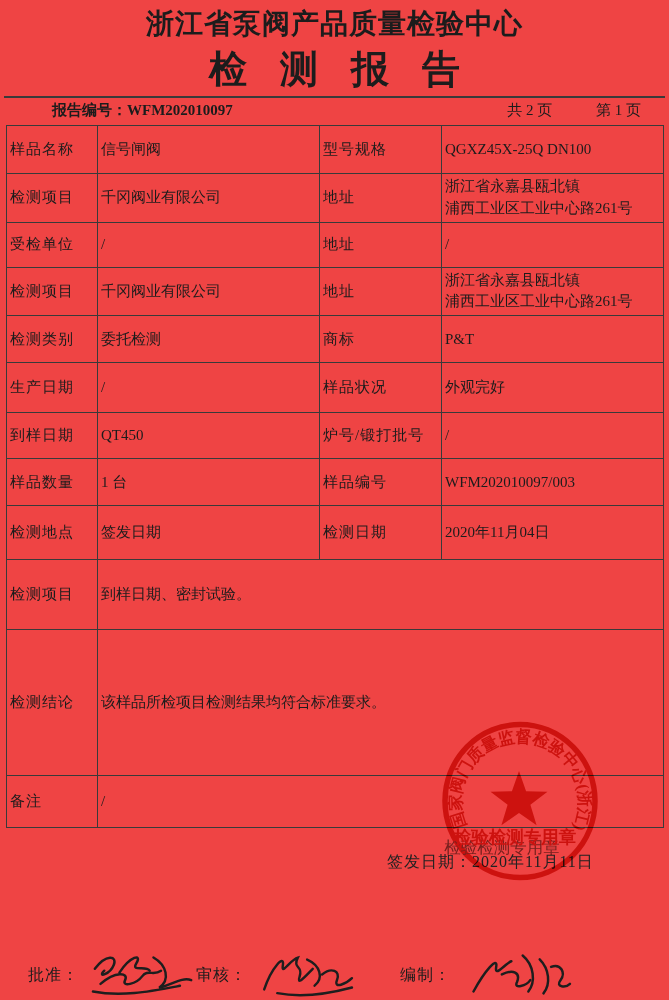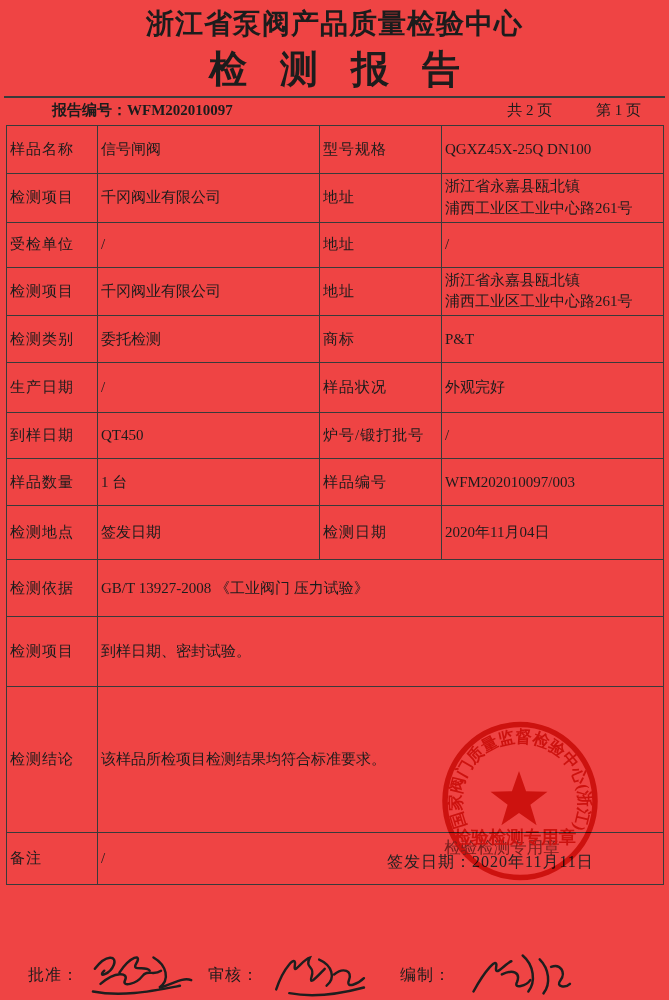--- a/index.html
+++ b/index.html
@@ -37,21 +37,21 @@
   .issue-date { position:absolute; left:387px; top:852px; font-size:16px; z-index:3;
                 letter-spacing:1px; color:#222; }
   .stamp { position:absolute; left:440px; top:720px; width:160px; height:162px;
            z-index:4; mix-blend-mode:multiply; opacity:.93; }
 
   
   .footer { position:absolute; left:0; top:938px; width:669px; height:62px; }
   .sig-group { position:absolute; top:10px; white-space:nowrap; }
   .sig-group .sig-label { font-size:16px; letter-spacing:1px; vertical-align:14px; }
   .sig-group svg { vertical-align:-6px; margin-left:2px; }
-  .g-approve { left:28px; } .g-review { left:208px; } .g-prepare { left:400px; }
+  .g-approve { left:28px; } .g-review { left:196px; } .g-prepare { left:400px; }
 </style>
 </head>
 <body>
 
 <div class="page">
 
   <div class="titles">
     <div class="org-line">浙江省泵阀产品质量检验中心</div>
     <div class="report-title">检测报告</div>
   </div>
@@ -123,24 +123,20 @@
         <td>1 台</td>
         <td class="lbl">样品编号</td>
         <td>WFM202010097/003</td>
       </tr>
       <tr class="h9">
         <td class="lbl">检测地点</td>
         <td>签发日期</td>
         <td class="lbl">检测日期</td>
         <td>2020年11月04日</td>
       </tr>
-      <tr class="h10">
-        <td class="lbl">检测依据</td>
-        <td colspan="3">GB/T 13927-2008 《工业阀门 压力试验》</td>
-      </tr>
       <tr class="h11">
         <td class="lbl">检测项目</td>
         <td colspan="3" class="left-val">到样日期、密封试验。</td>
       </tr>
       <tr class="h12">
         <td class="lbl">检测结论</td>
         <td colspan="3" class="conclusion-cell">
           <div>该样品所检项目检测结果均符合标准要求。</div>
         </td>
       </tr>

